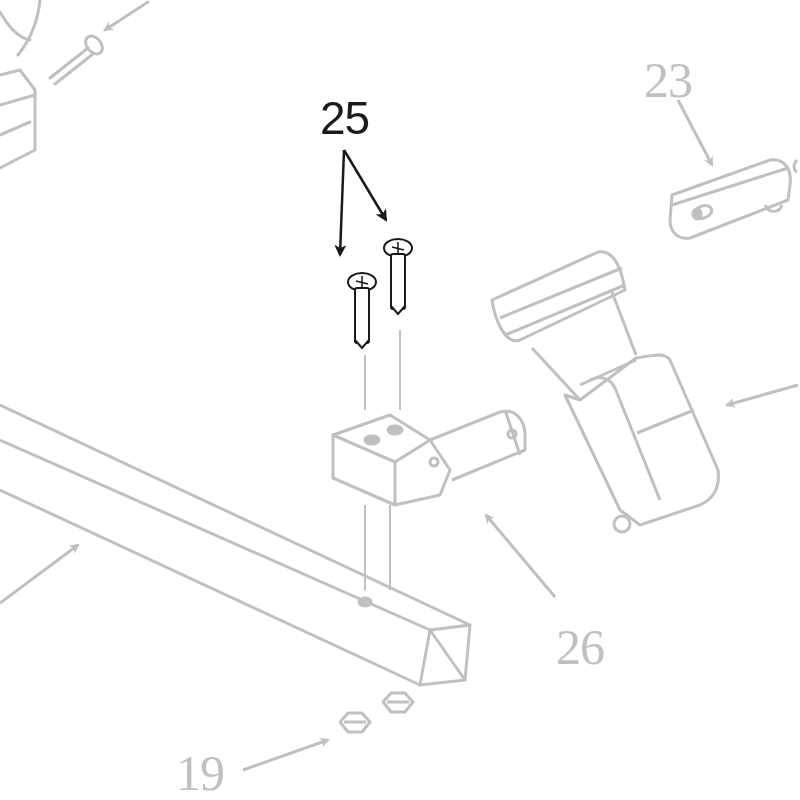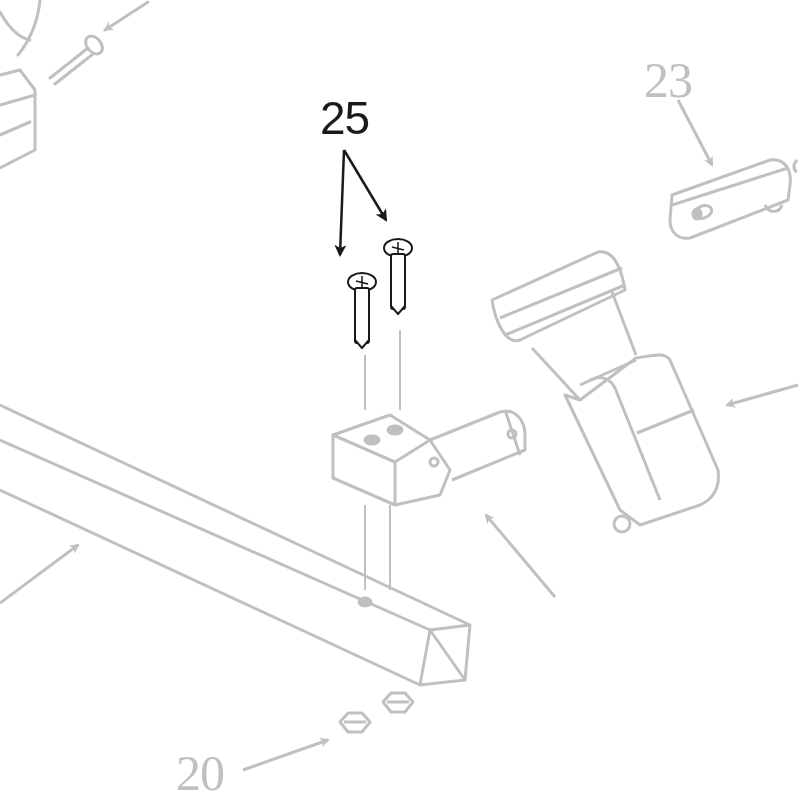--- a/index.html
+++ b/index.html
@@ -112,14 +112,15 @@
       <path d="M340,722 L348,713 L362,713 L370,722 L362,732 L348,732 Z"></path>
       <path d="M344,722 L366,722"></path>
       <path d="M383,702 L391,693 L405,693 L413,702 L405,712 L391,712 Z"></path>
       <path d="M387,702 L409,702"></path>
     </g>
     <line x1="243" y1="770" x2="328" y2="740" stroke="#c4bfbf" stroke-width="3" marker-end="url(#ahGrey)"></line>
   </svg>
 
   <div class="label dark" style="left:320px; top:95px;">25</div>
   <div class="label grey" style="left:644px; top:55px;">23</div>
-  <div class="label grey" style="left:176px; top:748px;">20</div>
+  <div class="label grey" style="left:556px; top:622px;">26</div>
+  <div class="label grey" style="left:176px; top:748px;">19</div>
 </div>
 
 </body></html>

